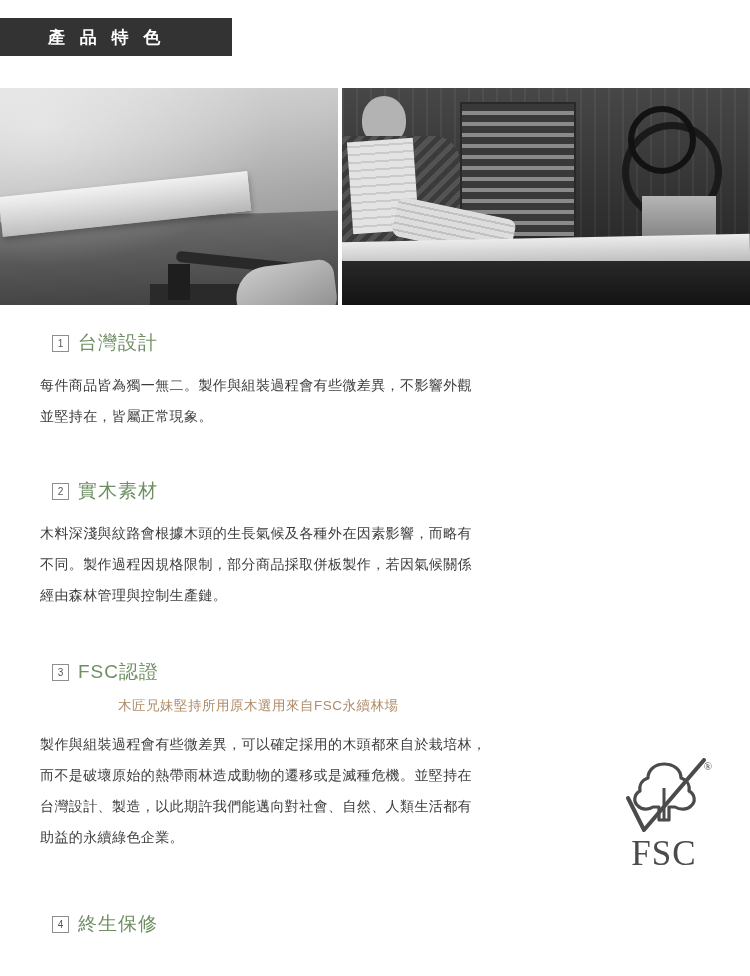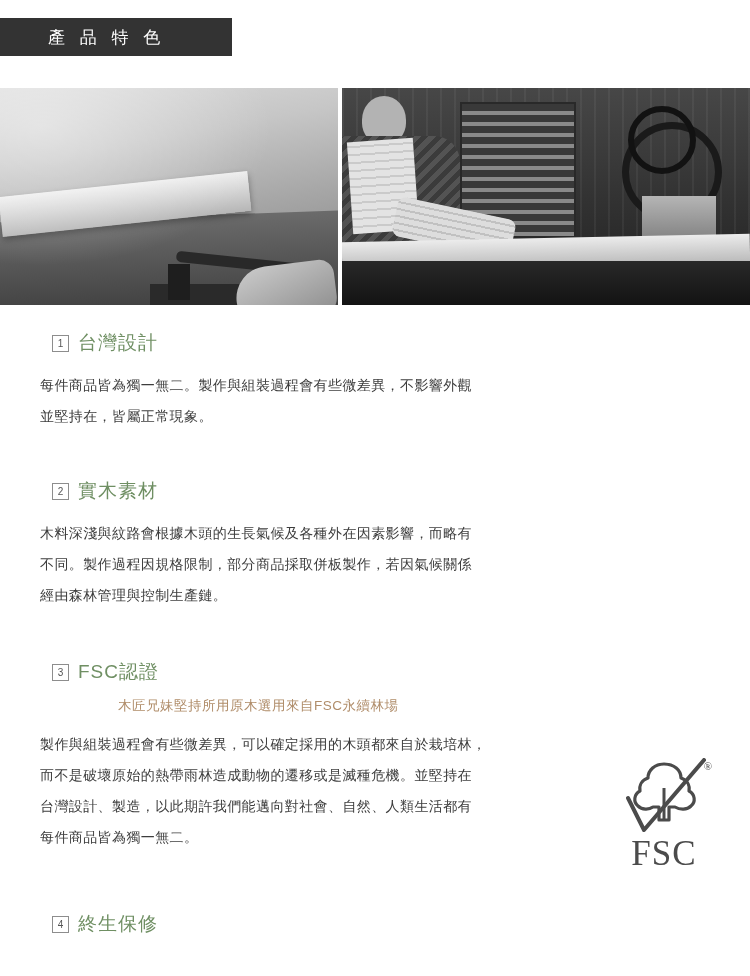--- a/index.html
+++ b/index.html
@@ -25,21 +25,21 @@
     height: 38px;
     background: #333333;
     display: flex;
     align-items: center;
   }
   .header-title {
     color: #ffffff;
     font-size: 17px;
     letter-spacing: 5px;
     padding-left: 48px;
-    font-weight: 400;
+    font-weight: 700;
     white-space: nowrap;
   }
 
   
   .photo-strip {
     position: absolute;
     top: 88px;
     left: 0;
     width: 750px;
     height: 217px;
@@ -295,21 +295,21 @@
   <div class="section s3">
     <div class="sec-head">
       <span class="num-box">3</span>
       <span class="sec-title">FSC認證</span>
     </div>
     <div class="sec-sub">木匠兄妹堅持所用原木選用來自FSC永續林場</div>
     <div class="sec-body">
       <p>製作與組裝過程會有些微差異，可以確定採用的木頭都來自於栽培林，</p>
       <p>而不是破壞原始的熱帶雨林造成動物的遷移或是滅種危機。並堅持在</p>
       <p>台灣設計、製造，以此期許我們能邁向對社會、自然、人類生活都有</p>
-      <p>每件商品皆為獨一無二。</p>
+      <p>助益的永續綠色企業。</p>
     </div>
   </div>
 
   <div class="section s4">
     <div class="sec-head">
       <span class="num-box">4</span>
       <span class="sec-title">終生保修</span>
     </div>
   </div>
 

